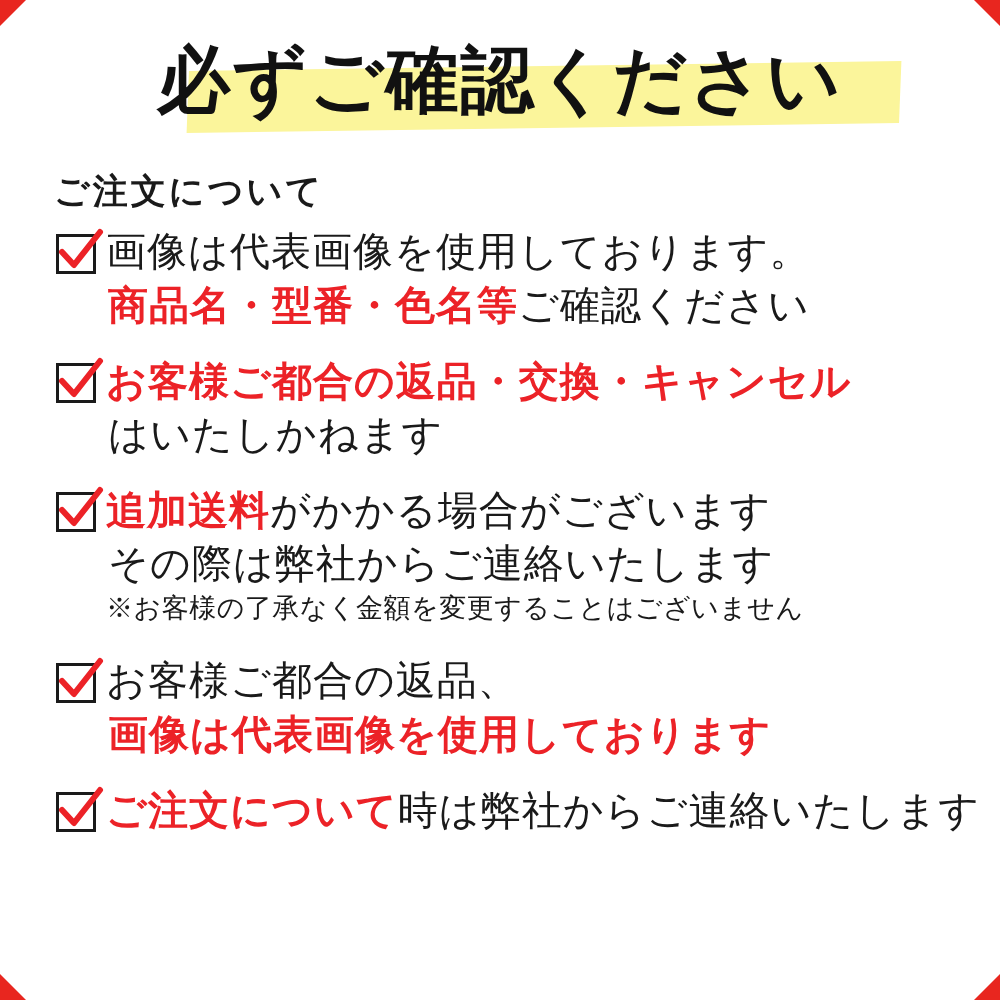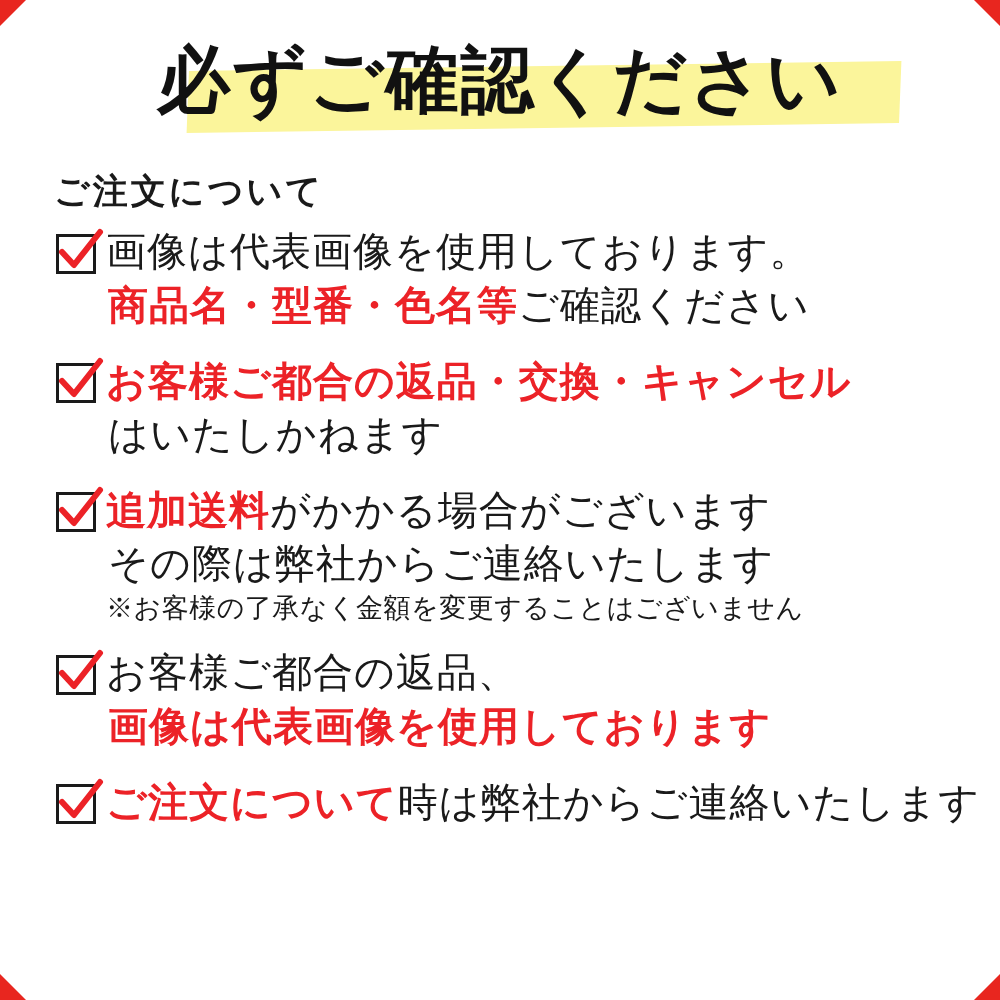--- a/index.html
+++ b/index.html
@@ -89,21 +89,21 @@
   }
   .section-heading.second {
     margin-top: 14px;
   }
 
   .item {
     display: flex;
     align-items: flex-start;
     margin: 0 0 22px 16px;
   }
-  .item.tight { margin-bottom: 20px; }
+  .item.tight { margin-bottom: 28px; }
 
   .check {
     flex: 0 0 auto;
     width: 40px;
     height: 40px;
     border: 3.5px solid #1a1a1a;
     position: relative;
     margin-top: 9px;
     margin-right: 10px;
     box-sizing: border-box;

